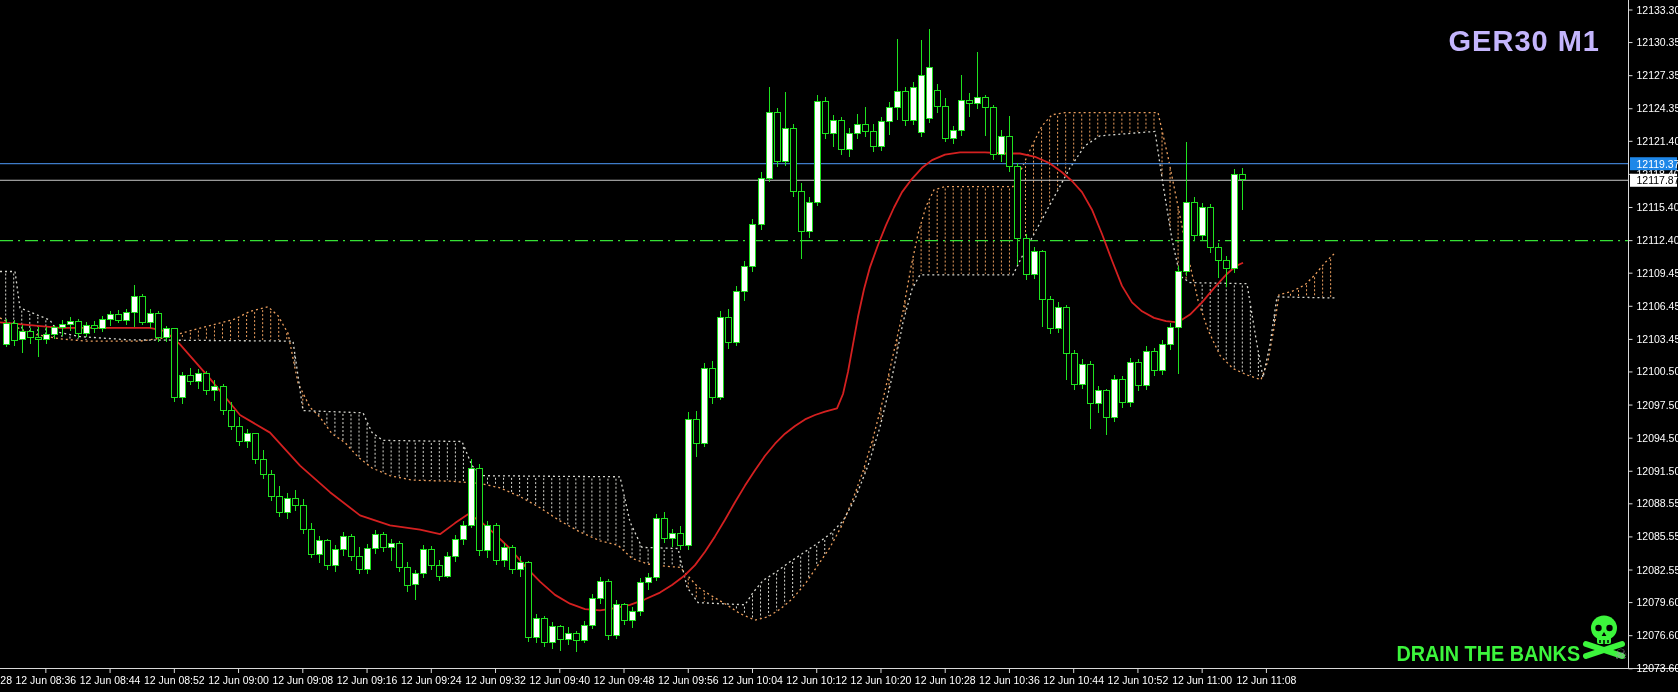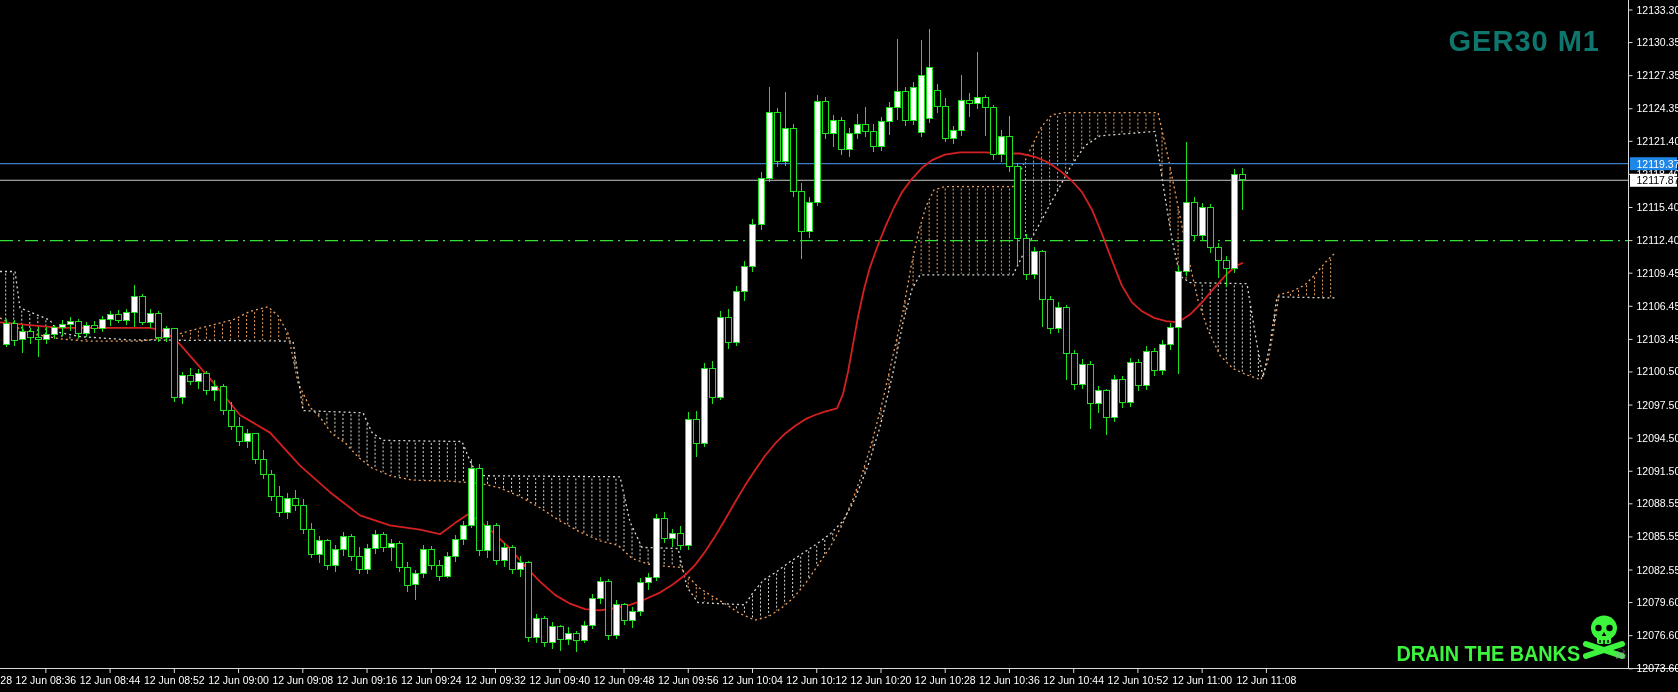--- a/index.html
+++ b/index.html
@@ -1,21 +1,21 @@
 <!DOCTYPE html>
 <html><head>
 <meta charset="utf-8">
 <style>
   html,body{margin:0;padding:0;background:#000;}
   body{width:1678px;height:692px;overflow:hidden;position:relative;
        font-family:"Liberation Sans",sans-serif;}
   #stage{position:absolute;left:0;top:0;width:1678px;height:496px;border-radius:26px;}
   svg text{font-family:"Liberation Sans",sans-serif;}
   .title{position:absolute;top:25px;right:78px;font-size:29px;font-weight:bold;
-         color:#0f766e;letter-spacing:1px;white-space:nowrap;}
+         color:#c4b5fd;letter-spacing:1px;white-space:nowrap;}
   .drain{position:absolute;top:641px;right:98px;font-size:22px;font-weight:bold;
          color:#3cf53c;transform:scaleX(.9);transform-origin:100% 50%;white-space:nowrap;}
   .skull-big{position:absolute;top:613px;right:50px;width:48px;height:48px;}
   .skull-small{position:absolute;top:646px;right:51px;color:#9aa0a6;font-size:14px;
          font-family:"DejaVu Sans",sans-serif;}
 </style>
 </head>
 <body>
 
 <div id="stage">

